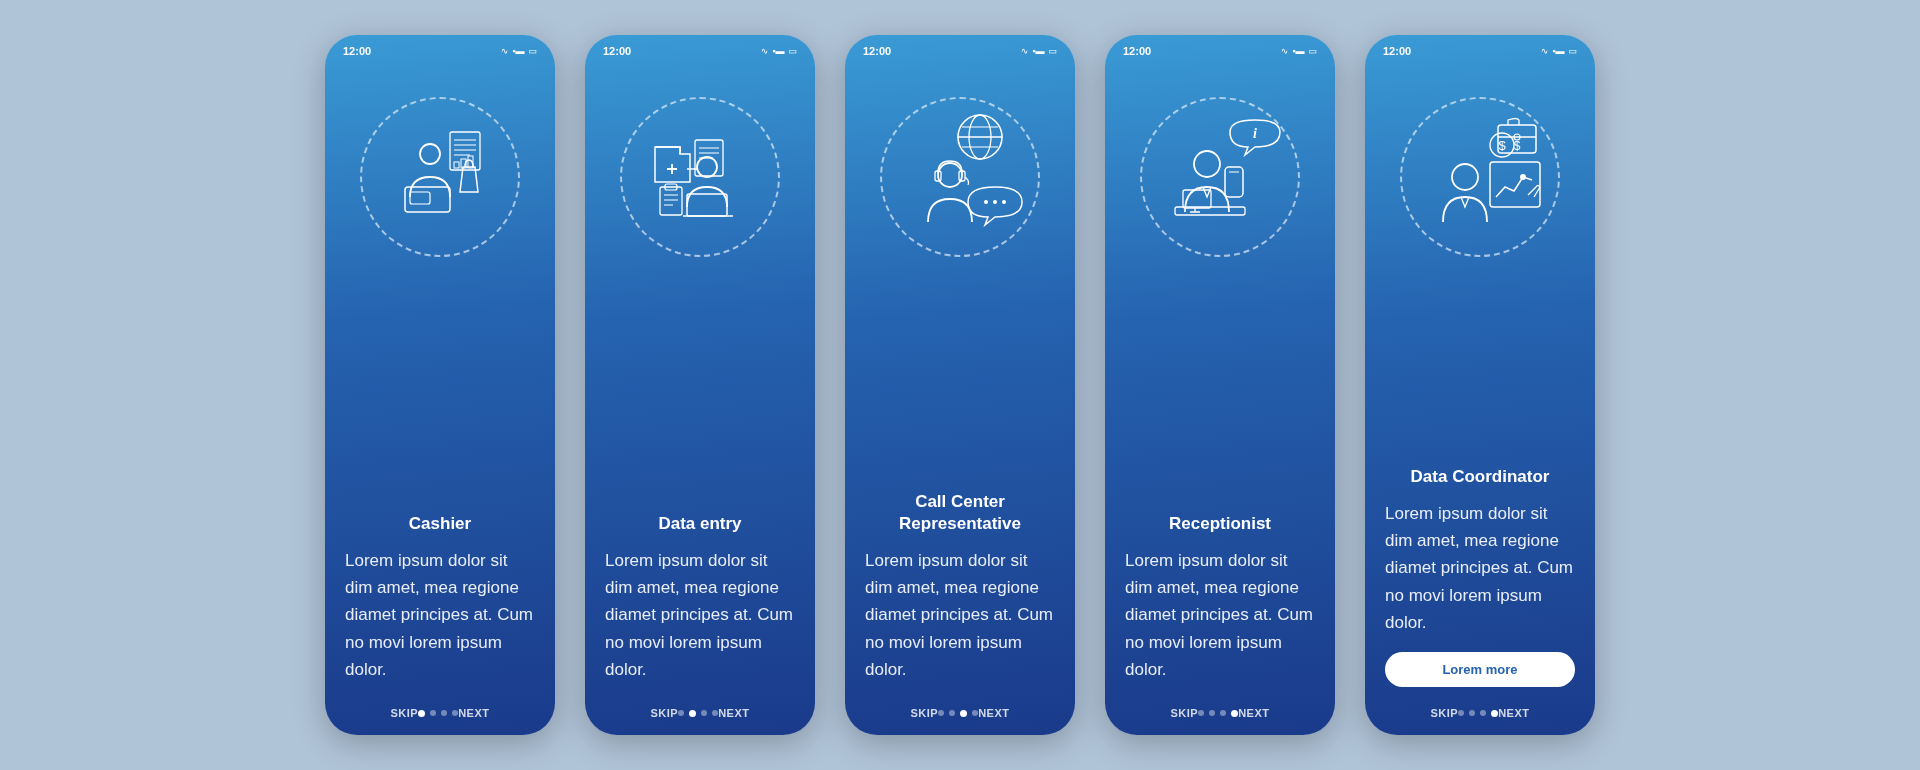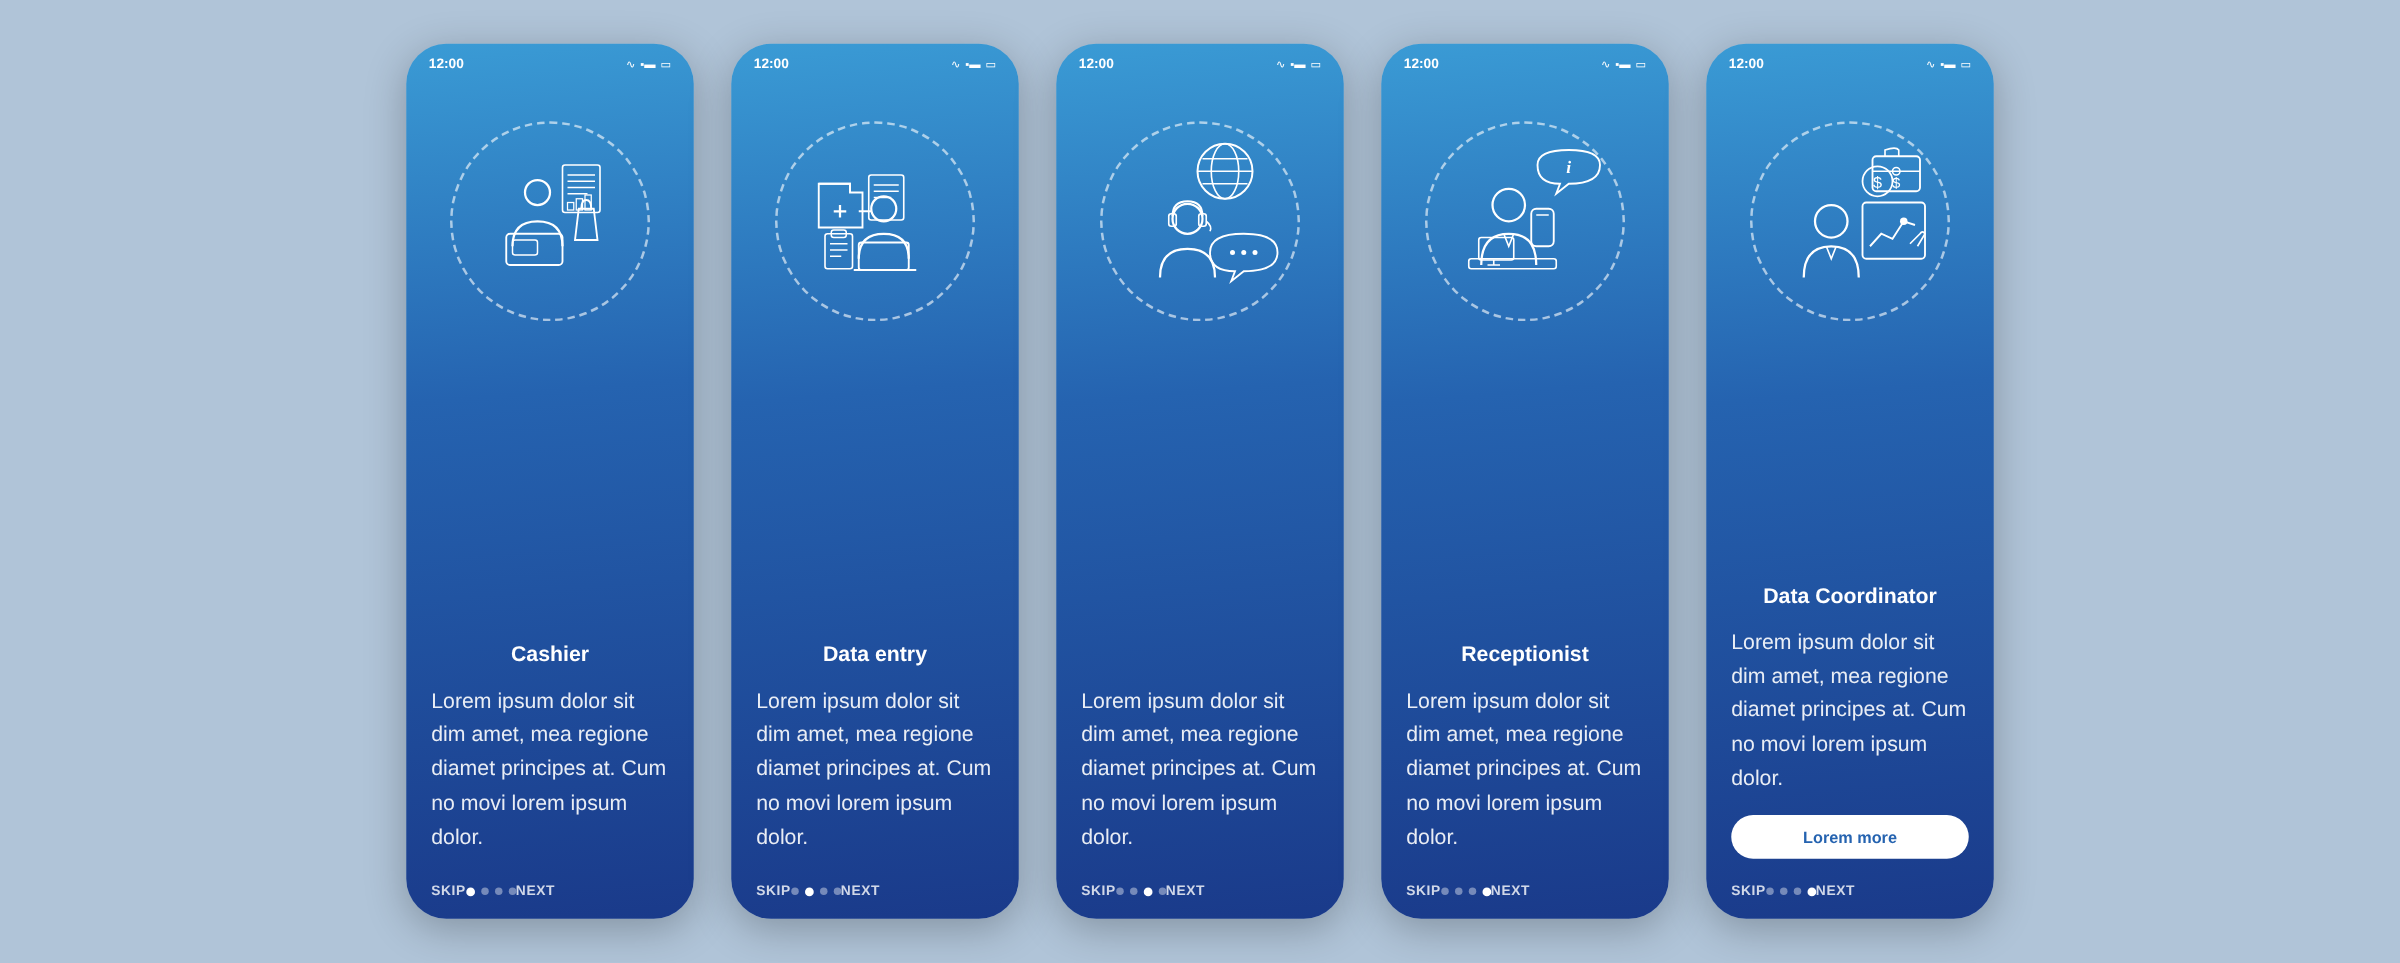--- a/index.html
+++ b/index.html
@@ -117,21 +117,21 @@
       font-size: 13px;
       font-weight: 600;
       cursor: pointer;
       width: 100%;
       margin-bottom: 12px;
     }
 
     .phone-footer {
       width: 100%;
       display: flex;
-      justify-content: flex-start;
+      justify-content: center;
       align-items: center;
       padding: 8px 20px 16px 20px;
       flex-shrink: 0;
     }
 
     .footer-skip, .footer-next {
       color: rgba(255,255,255,0.8);
       font-size: 11px;
       font-weight: 600;
       cursor: pointer;
@@ -296,20 +296,21 @@
           <path d="M38 115 Q38 92 60 92 Q82 92 82 115" stroke="white" stroke-width="1.8" fill="none"></path>
 
           <path d="M78 95 Q78 80 105 80 Q132 80 132 95 Q132 110 105 110 L95 118 L98 110 Q78 110 78 95 Z" stroke="white" stroke-width="1.5" fill="none"></path>
           <circle cx="96" cy="95" r="2" fill="white"></circle>
           <circle cx="105" cy="95" r="2" fill="white"></circle>
           <circle cx="114" cy="95" r="2" fill="white"></circle>
         </svg>
       </div>
     </div>
     <div class="phone-content">
+      <div class="phone-title">Call Center Representative</div>
       <div class="phone-description">Lorem ipsum dolor sit dim amet, mea regione diamet principes at. Cum no movi lorem ipsum dolor.</div>
     </div>
     <div class="phone-footer">
       <span class="footer-skip">SKIP</span>
       <div class="footer-dots">
         <div class="dot"></div>
         <div class="dot"></div>
         <div class="dot active"></div>
         <div class="dot"></div>
       </div>

